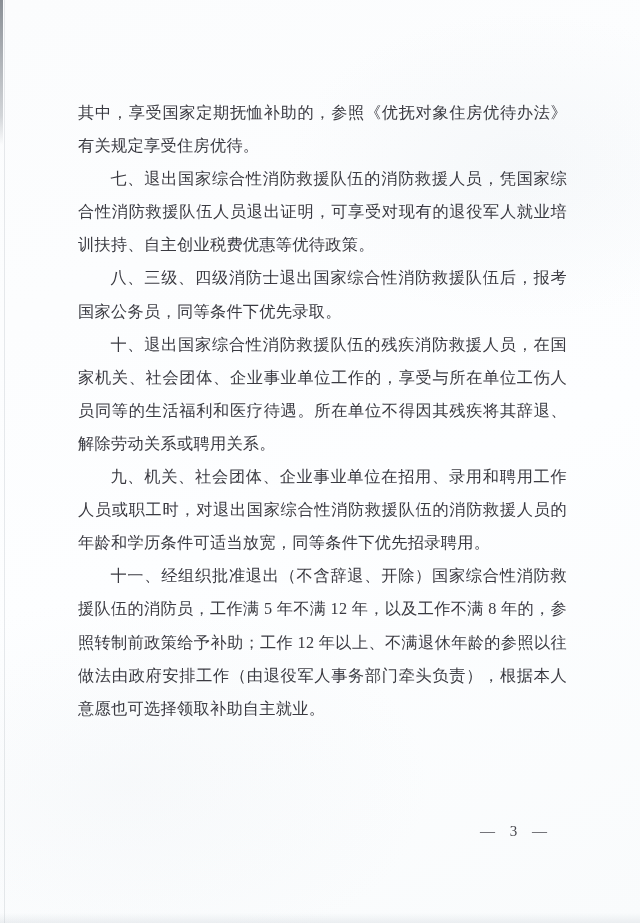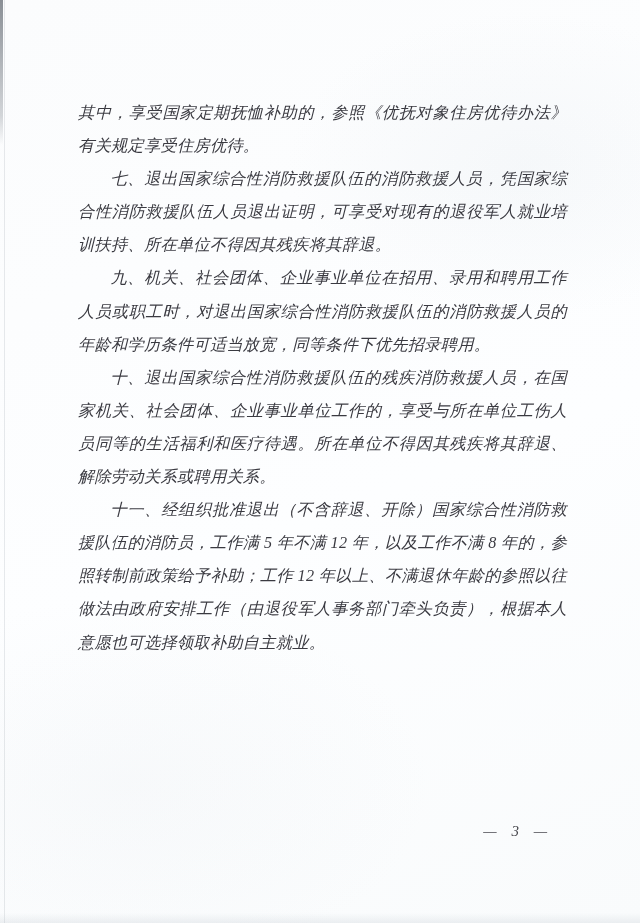--- a/index.html
+++ b/index.html
@@ -11,21 +11,20 @@
     position: relative;
     width: 640px;
     height: 923px;
     margin: 0 auto;
     overflow: hidden;
     background:
       radial-gradient(ellipse 340px 220px at 82% 18%, rgba(214, 223, 230, 0.18), transparent 70%),
       radial-gradient(ellipse 420px 260px at 20% 85%, rgba(218, 224, 230, 0.14), transparent 72%),
       linear-gradient(158deg, #fbfcfd 0%, #fdfeff 55%, #f9fbfc 100%);
     font-family: "Liberation Serif", "DejaVu Serif", serif;
-    font-style: italic;
   }
   
   .edge-dark {
     position: absolute;
     left: 0; top: 0;
     width: 3px; height: 145px;
     background: linear-gradient(to bottom, rgba(62, 70, 80, 0.60), rgba(90, 98, 108, 0.25) 80%, transparent);
   }
   .edge-line {
     position: absolute;
@@ -74,21 +73,22 @@
 <body>
 
 <div class="page">
 
   <div class="edge-dark"></div>
   <div class="edge-line"></div>
   <div class="edge-bottom"></div>
 
   <div class="textblock">
     <p class="para">其中，享受国家定期抚恤补助的，参照《优抚对象住房优待办法》有关规定享受住房优待。</p>
-    <p class="para indent">七、退出国家综合性消防救援队伍的消防救援人员，凭国家综合性消防救援队伍人员退出证明，可享受对现有的退役军人就业培训扶持、所在单位不得因其残疾将其辞退。</p>
+    <p class="para indent">七、退出国家综合性消防救援队伍的消防救援人员，凭国家综合性消防救援队伍人员退出证明，可享受对现有的退役军人就业培训扶持、自主创业税费优惠等优待政策。</p>
+    <p class="para indent">八、三级、四级消防士退出国家综合性消防救援队伍后，报考国家公务员，同等条件下优先录取。</p>
+    <p class="para indent">十、退出国家综合性消防救援队伍的残疾消防救援人员，在国家机关、社会团体、企业事业单位工作的，享受与所在单位工伤人员同等的生活福利和医疗待遇。所在单位不得因其残疾将其辞退、解除劳动关系或聘用关系。</p>
     <p class="para indent">九、机关、社会团体、企业事业单位在招用、录用和聘用工作人员或职工时，对退出国家综合性消防救援队伍的消防救援人员的年龄和学历条件可适当放宽，同等条件下优先招录聘用。</p>
-    <p class="para indent">十、退出国家综合性消防救援队伍的残疾消防救援人员，在国家机关、社会团体、企业事业单位工作的，享受与所在单位工伤人员同等的生活福利和医疗待遇。所在单位不得因其残疾将其辞退、解除劳动关系或聘用关系。</p>
     <p class="para indent">十一、经组织批准退出（不含辞退、开除）国家综合性消防救援队伍的消防员，工作满 5 年不满 12 年，以及工作不满 8 年的，参照转制前政策给予补助；工作 12 年以上、不满退休年龄的参照以往做法由政府安排工作（由退役军人事务部门牵头负责），根据本人意愿也可选择领取补助自主就业。</p>
   </div>
 
   <div class="page-number">— 3 —</div>
 
 </div>
 
 </body></html>

